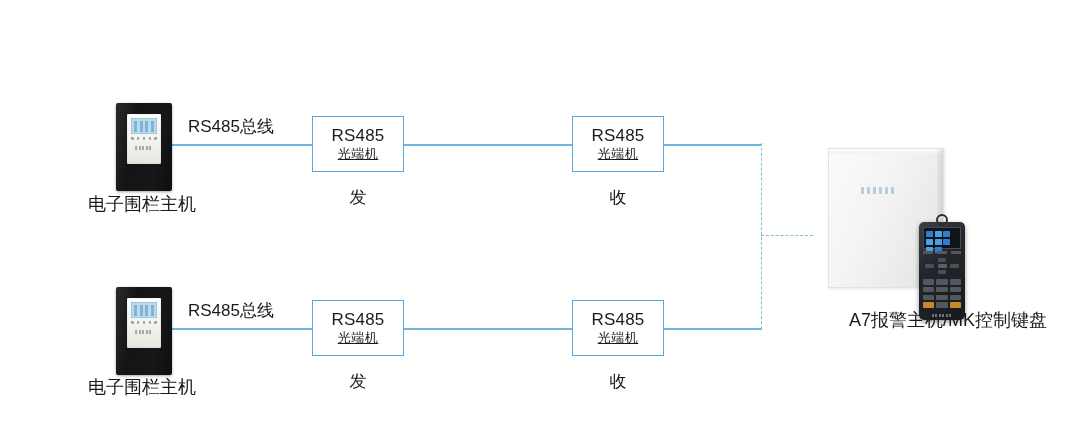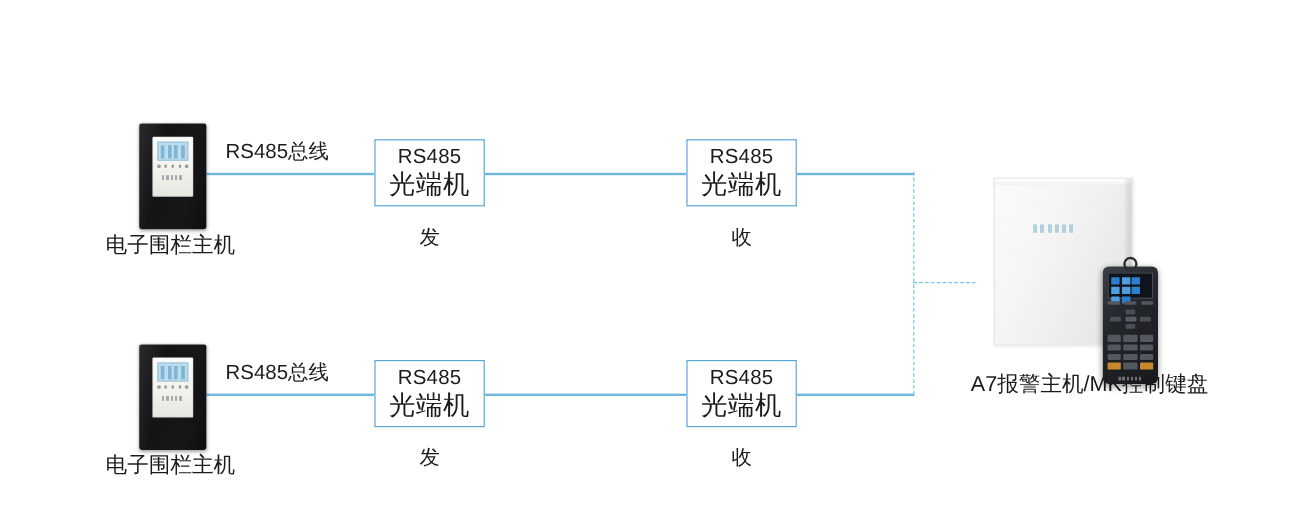--- a/index.html
+++ b/index.html
@@ -61,21 +61,21 @@
     display: flex;
     flex-direction: column;
     align-items: center;
     justify-content: center;
     line-height: 1.18;
     color: #1b1b1b;
     font-size: 17px;
     z-index: 4;
   }
   .opt-box .l1 { font-size: 17px; letter-spacing: .2px; }
-  .opt-box .l2 { font-size: 22px; letter-spacing: .5px; }
+  .opt-box .l2 { font-size: 13px; letter-spacing: .5px; text-decoration: underline; }
 
   .opt-caption {
     position: absolute;
     width: 92px;
     text-align: center;
     font-size: 17px;
     color: #1b1b1b;
     z-index: 4;
   }
 
@@ -432,15 +432,15 @@
       <u></u>
         <u></u>
         <u></u>
       <u class="amber"></u>
         <u></u>
         <u class="amber"></u>
     </div>
     <div class="brand"></div>
   </div>
 
-  <div class="device-caption" style="left:800px; top:308px; width:216px; font-size:18px;">A7报警主机/MK控制键盘</div>
+  <div class="device-caption" style="left:840px; top:308px; width:216px; font-size:18px;">A7报警主机/MK控制键盘</div>
 
 </div>
 
 </body></html>

